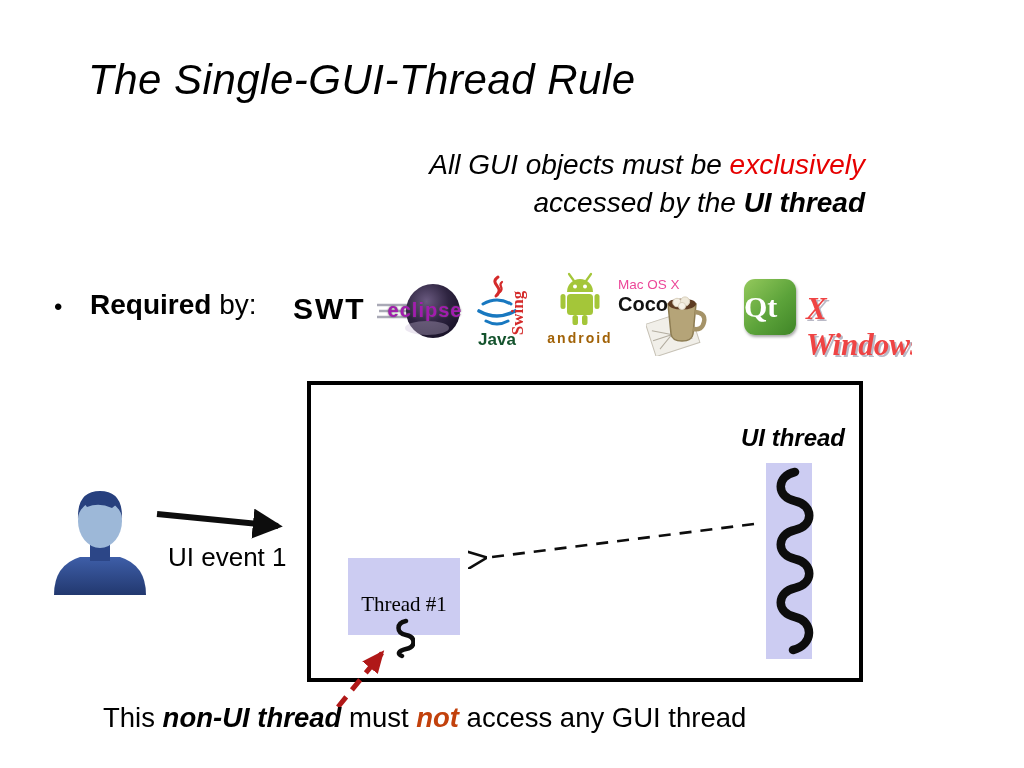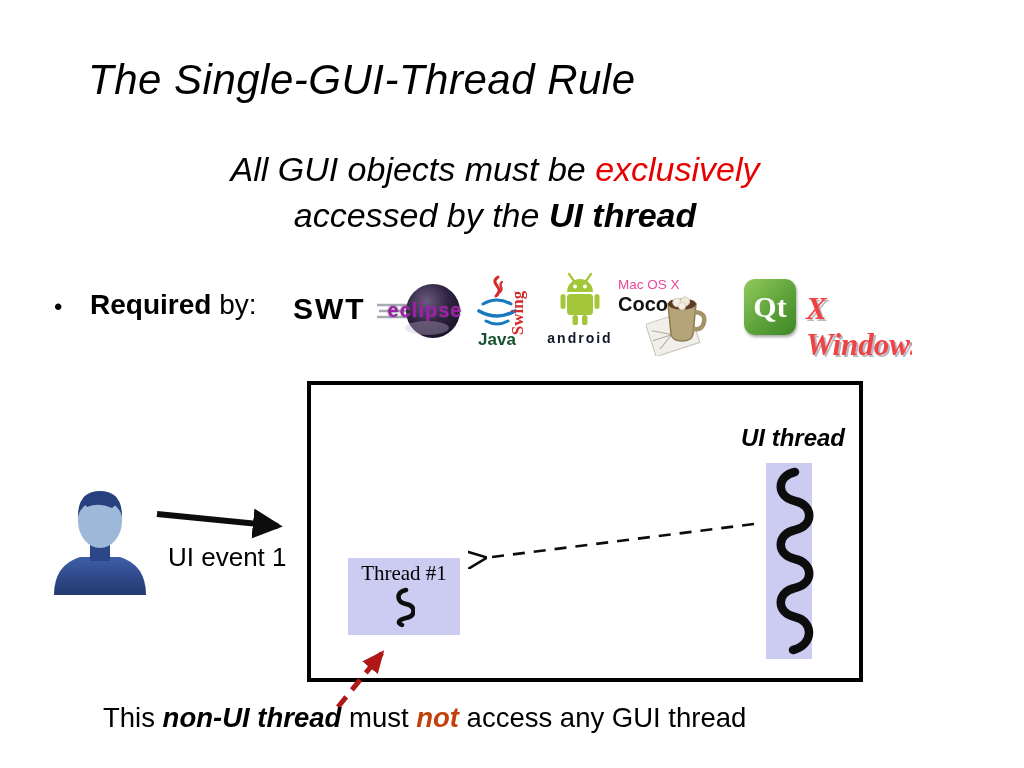--- a/index.html
+++ b/index.html
@@ -5,22 +5,22 @@
   * { margin:0; padding:0; box-sizing:border-box; }
   html,body { background:#ffffff; }
   .slide {
     position:relative; width:912px; height:768px; background:#ffffff;
     font-family:"Liberation Sans", sans-serif; color:#000; overflow:hidden;
   }
   .abs { position:absolute; }
 
   .title { left:88px; top:56px; font-size:42px; font-style:italic; font-weight:400; letter-spacing:0.5px; }
 
-  .subtitle { left:125px; top:146px; width:740px; text-align:center;
-              font-size:34px; font-style:italic; line-height:1.36; }
+  .subtitle { left:125px; top:146px; width:740px; text-align:right;
+              font-size:28px; font-style:italic; line-height:1.36; }
   .subtitle .red { color:#e60000; }
   .subtitle .b { font-weight:bold; }
 
   .bullet-marker { left:54px; top:293px; font-size:24px; }
   .required-line { left:90px; top:289px; font-size:28px; }
   .required-line .b { font-weight:bold; }
 
   
   .swt { left:293px; top:292px; font-size:30px; font-weight:bold; letter-spacing:2px; }
 
@@ -33,50 +33,50 @@
   .java-word { position:absolute; left:0; top:56px; width:100%; text-align:center;
                font-size:17px; font-weight:bold; color:#14532d; }
 
   .swing-wrap { left:506px; top:280px; width:24px; height:66px;
                 display:flex; align-items:center; justify-content:center; }
   .swing-word { transform:rotate(-90deg); white-space:nowrap; font-family:"Liberation Serif",serif;
                 font-size:17px; font-weight:bold; color:#d42a2a; }
 
   .android-wrap { left:543px; top:268px; width:74px; height:90px; text-align:center; }
   .android-word { position:absolute; left:0; top:62px; width:100%; text-align:center;
-                  font-size:14px; font-weight:bold; color:#0f172a; letter-spacing:2px; }
+                  font-size:14px; font-weight:bold; color:#a16207; letter-spacing:2px; }
 
   .cocoa-text { left:618px; top:277px; width:80px; }
   .macosx-word { font-size:13.5px; color:#ec4899; }
   .cocoa-word  { font-size:20px; font-weight:bold; color:#111; margin-top:1px; }
 
   .mug-wrap { left:646px; top:282px; width:72px; height:74px; }
 
   .qt-badge { left:744px; top:279px; width:52px; height:56px; border-radius:11px;
               background:linear-gradient(135deg,#94c95c 0%,#5ca33a 55%,#3f8527 100%);
               box-shadow:1px 2px 3px rgba(0,0,0,.35);
-              display:flex; align-items:center; justify-content:center; }
+              display:flex; align-items:center; justify-content:flex-start; }
   .qt-word { color:#fff; font-family:"Liberation Serif",serif; font-weight:bold; font-size:30px; }
 
   .xwindows { left:806px; top:291px; font-family:"Liberation Serif",serif; font-style:italic;
               font-weight:bold; font-size:31px; color:#ef4444;
               text-shadow:2px 2px 0 #b9b9c6; }
 
   .more-dots { left:972px; top:306px; font-size:32px; letter-spacing:2px; }
 
   
   .gui-box { left:307px; top:381px; width:556px; height:301px; border:4px solid #000; background:#fff; }
   .gui-box-title { left:322px; top:406px; font-family:"Liberation Serif",serif;
                    font-weight:bold; font-size:41px; }
   .ui-thread-label { left:741px; top:424px; font-size:24px; font-weight:bold; font-style:italic; }
 
   .ui-thread-rect { left:766px; top:463px; width:46px; height:196px; background:#ccccf2; }
 
   .thread1-box { left:348px; top:558px; width:112px; height:77px; background:#ccccf2; text-align:center; }
-  .thread1-label { font-family:"Liberation Serif",serif; font-size:21px; padding-top:3px; }
+  .thread1-label { font-family:"Liberation Serif",serif; font-size:21px; padding-top:3px;margin-top:31px; }
 
   .ui-event-label { left:168px; top:542px; font-size:26px; }
 
   .footer { left:103px; top:702px; font-size:27.5px; }
   .footer .bi { font-weight:bold; font-style:italic; }
   .footer .red { color:#c2410c; }
 
   .page-number { left:917px; top:711px; font-size:17px; color:#333; }
 </style>
 </head>

